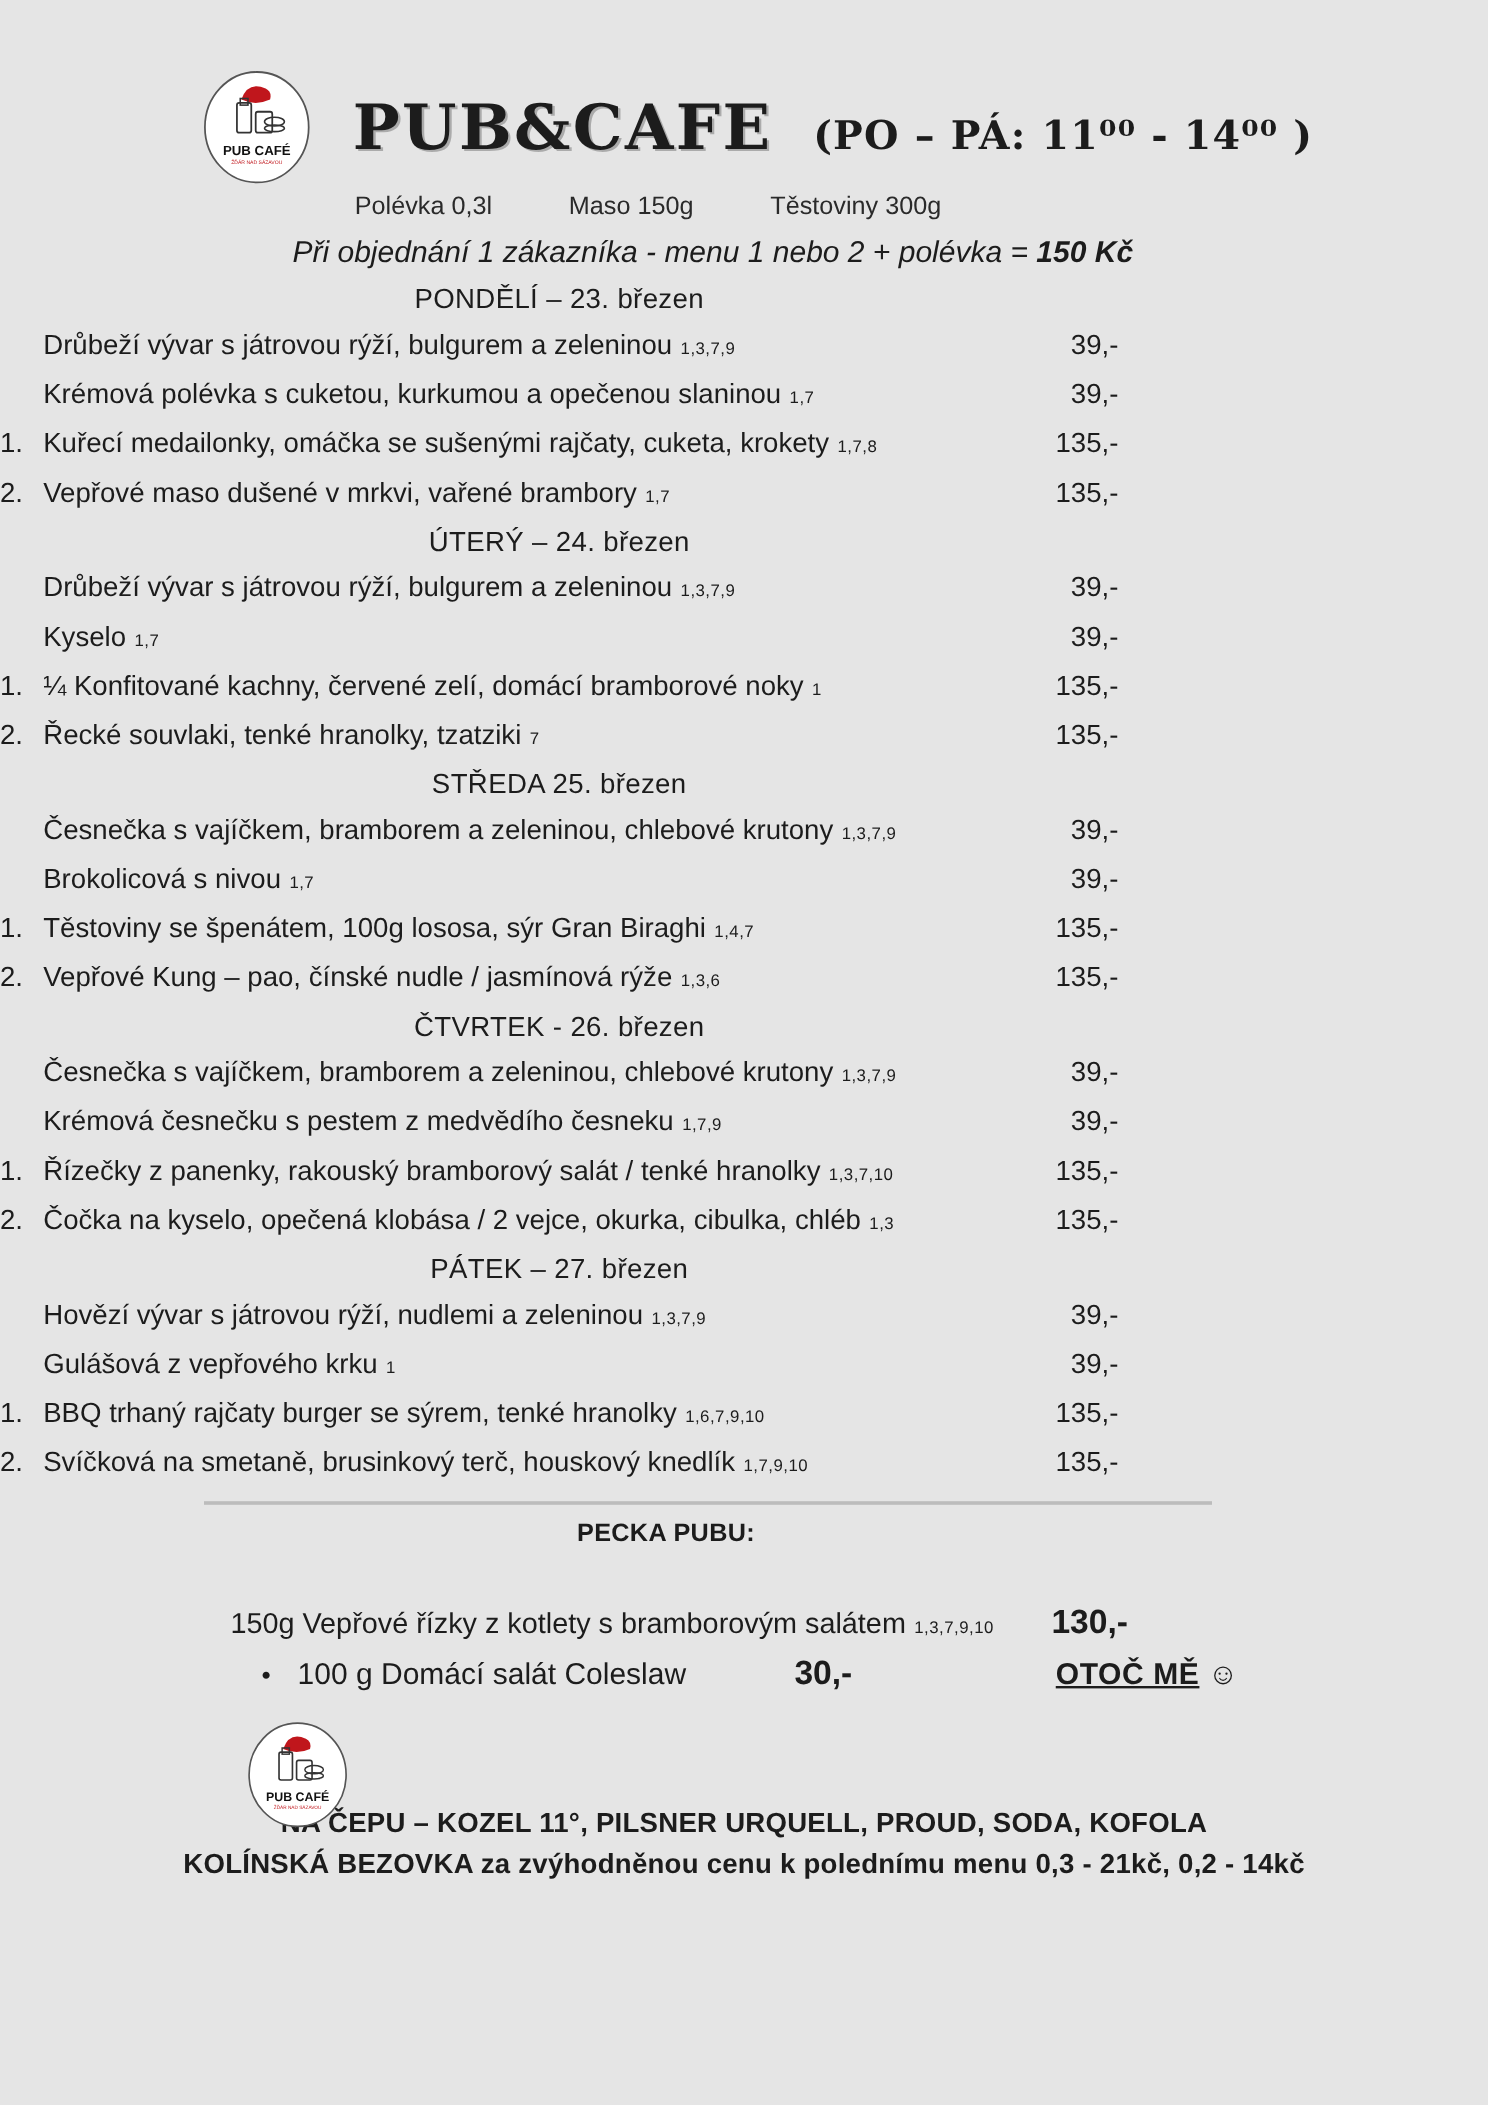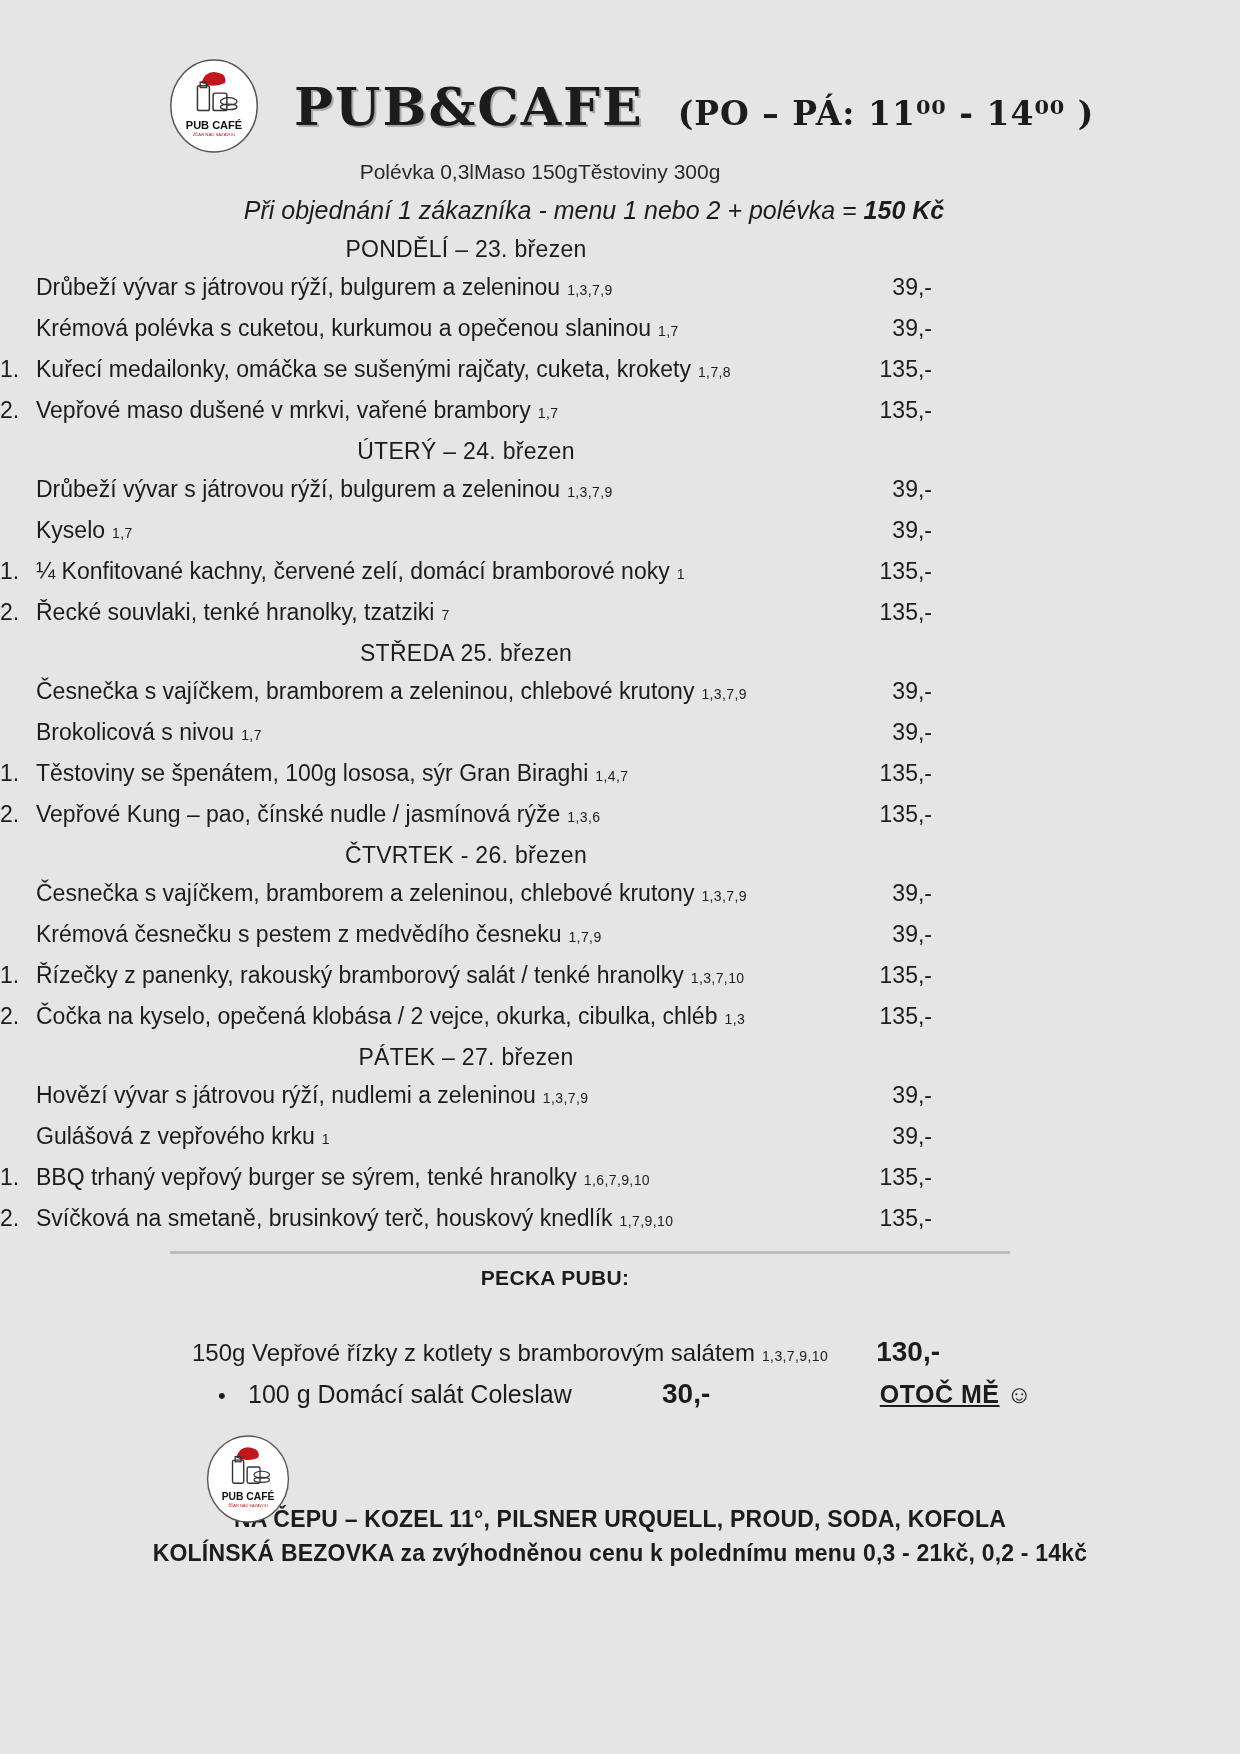--- a/index.html
+++ b/index.html
@@ -26,21 +26,21 @@
     letter-spacing: 2px;
     text-shadow: 2px 2px 0 rgba(0,0,0,0.25);
   }
   .hours {
     font-family: "DejaVu Serif", serif;
     font-weight: bold;
     font-size: 33px;
     letter-spacing: 1px;
   }
 
-  .portions { margin-top: 6px; display: flex; justify-content: center; padding-right: 160px; font-size: 21px; color: #2a2a2a; align-items: flex-end; }
+  .portions { margin-top: 6px; display: flex; justify-content: center; gap: 64px; padding-right: 160px; font-size: 21px; color: #2a2a2a; align-items: flex-end; }
 
   .notice { margin-top: 12px; text-align: center; padding-right: 52px; font-style: italic; font-size: 25px; }
   .notice .bold-price { font-weight: bold; }
 
   
   .menu { width: 932px; margin-top: 4px; }
   .day-header { text-align: center; font-size: 23px; line-height: 28px; margin: 10px 0; letter-spacing: 0.3px; }
   .row { display: flex; align-items: baseline; font-size: 23px; line-height: 28px; margin: 10px 0; }
   .num { flex: 0 0 36px; }
   .txt { flex: 1 1 auto; }
@@ -200,21 +200,21 @@
       <span class="txt"><span>Hovězí vývar s játrovou rýží, nudlemi a zeleninou</span><span class="alg">1,3,7,9</span></span>
       <span class="price">39,-</span>
     </div>
     <div class="row">
       <span class="num"></span>
       <span class="txt"><span>Gulášová z vepřového krku</span><span class="alg">1</span></span>
       <span class="price">39,-</span>
     </div>
     <div class="row">
       <span class="num">1.</span>
-      <span class="txt"><span>BBQ trhaný vepřový burger se sýrem, tenké hranolky</span><span class="alg">1,6,7,9,10</span></span>
+      <span class="txt"><span>BBQ trhaný rajčaty burger se sýrem, tenké hranolky</span><span class="alg">1,6,7,9,10</span></span>
       <span class="price">135,-</span>
     </div>
     <div class="row">
       <span class="num">2.</span>
       <span class="txt"><span>Svíčková na smetaně, brusinkový terč, houskový knedlík</span><span class="alg">1,7,9,10</span></span>
       <span class="price">135,-</span>
     </div>
 
   </div>
 

